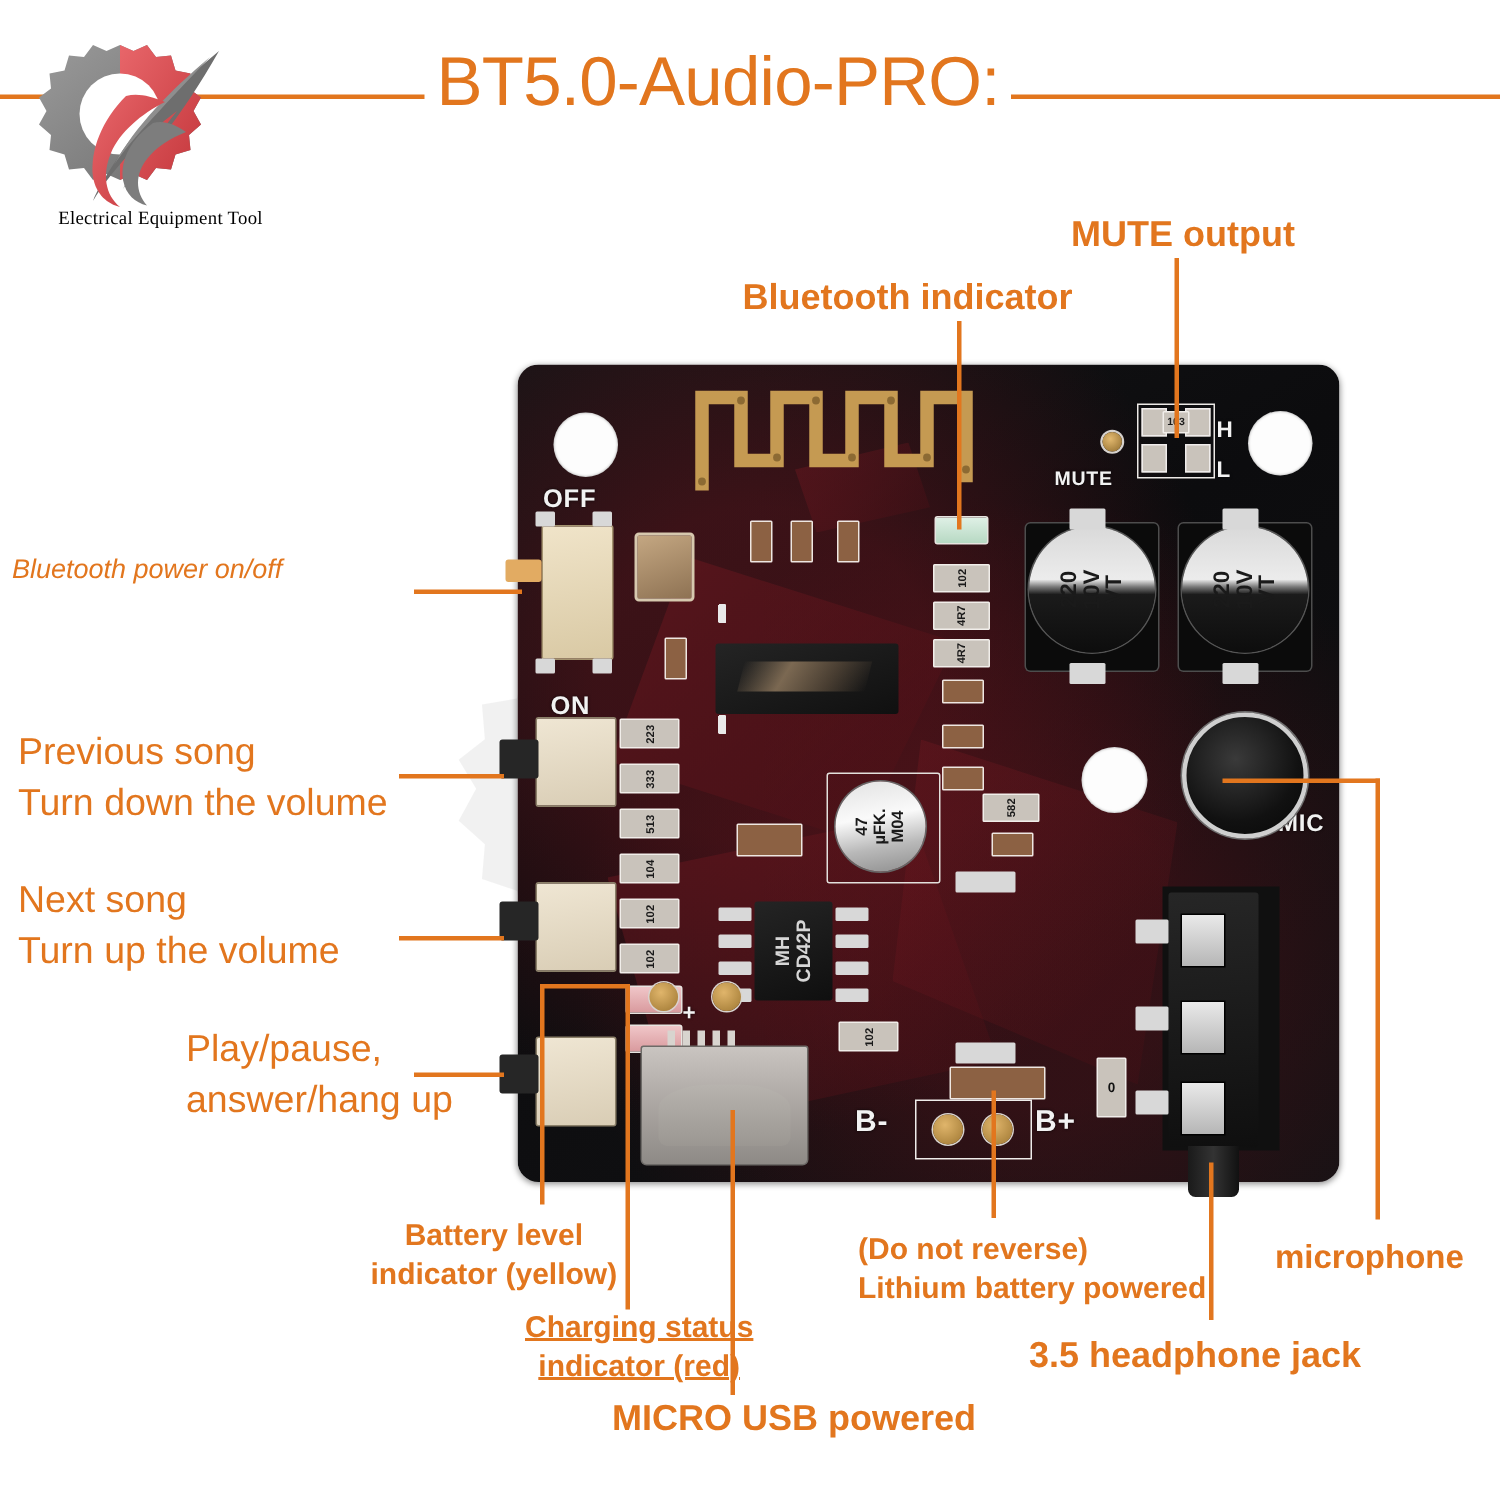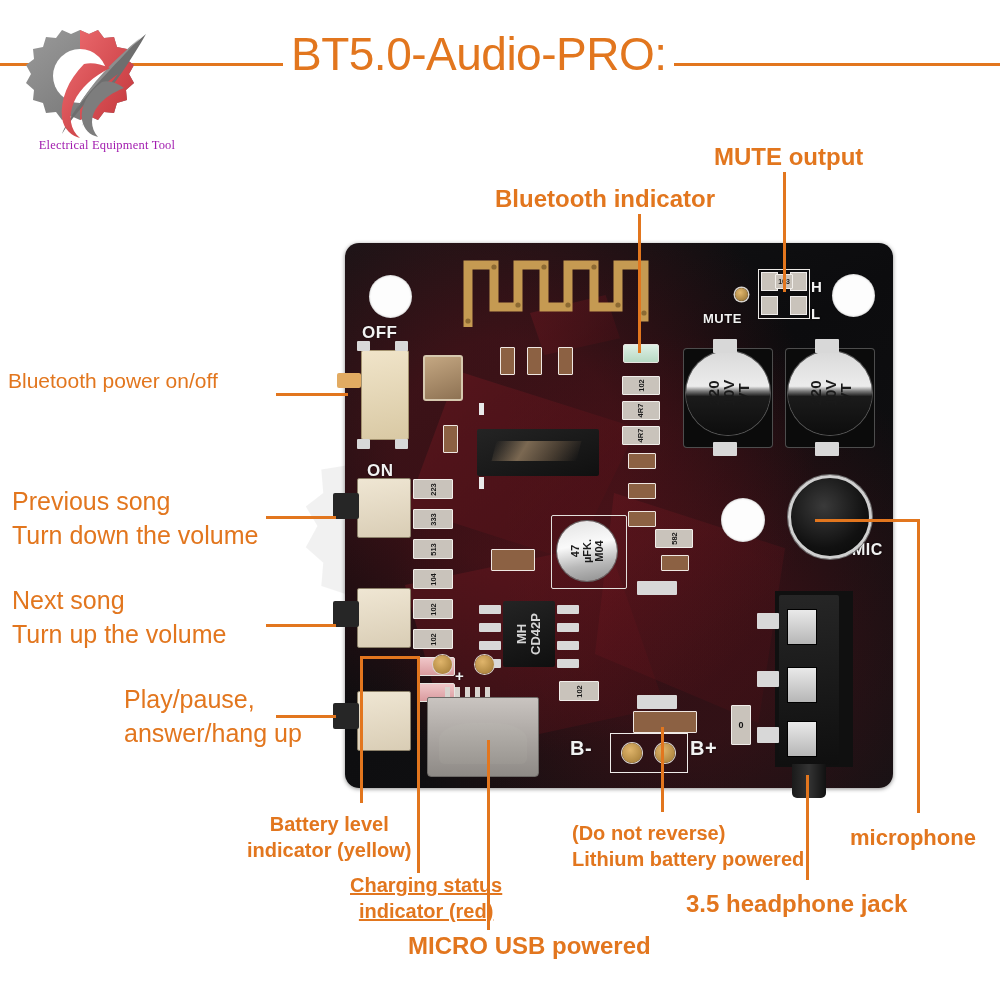--- a/index.html
+++ b/index.html
@@ -4,21 +4,21 @@
 <style>
   html,body{margin:0;padding:0;background:#fff;}
   body{width:1000px;height:1000px;position:relative;overflow:hidden;
        font-family:"Liberation Sans",sans-serif;background:#fff;}
   .abs{position:absolute;}
 
   
   #header-rule{left:0;top:63px;width:1000px;height:3px;background:#E2761E;}
   #logo-block{left:18px;top:18px;width:170px;height:130px;}
   #logo-caption{left:22px;top:138px;width:170px;text-align:center;
-      font-family:"Liberation Serif",serif;font-size:12.5px;color:#a21caf;letter-spacing:.2px;}
+      font-family:"Liberation Serif",serif;font-size:12.5px;color:#000000;letter-spacing:.2px;}
   #page-title{left:283px;top:26px;font-size:46px;color:#E2761E;
       font-family:"Liberation Sans",sans-serif;font-weight:400;letter-spacing:-.5px;
       background:#fff;padding:0 8px;line-height:56px;}
 
   
   #watermark{left:265px;top:390px;width:330px;height:330px;opacity:.13;}
 
   
   #board{left:345px;top:243px;width:548px;height:545px;
       background:
@@ -415,21 +415,21 @@
 
 <div class="lead lead-v" style="left:806px;top:775px;height:105px;"></div>
 
 <div class="lead lead-h" style="left:815px;top:519px;width:105px;"></div>
 <div class="lead lead-v" style="left:917px;top:519px;height:294px;"></div>
 
 <div class="note bold abs" style="left:714px;top:143px;font-size:24px;">MUTE output</div>
 
 <div class="note bold abs" style="left:495px;top:185px;font-size:24px;">Bluetooth indicator</div>
 
-<div class="note reg abs" style="left:8px;top:369px;font-size:21px;">Bluetooth power on/off</div>
+<div class="note reg abs" style="left:8px;top:369px;font-size:18px;font-style:italic;">Bluetooth power on/off</div>
 
 <div class="note reg abs" style="left:12px;top:484px;font-size:25px;line-height:34px;">Previous song
 Turn down the volume</div>
 
 <div class="note reg abs" style="left:12px;top:583px;font-size:25px;line-height:34px;">Next song
 Turn up the volume</div>
 
 <div class="note reg abs" style="left:124px;top:682px;font-size:25px;line-height:34px;">Play/pause,
 answer/hang up</div>
 

